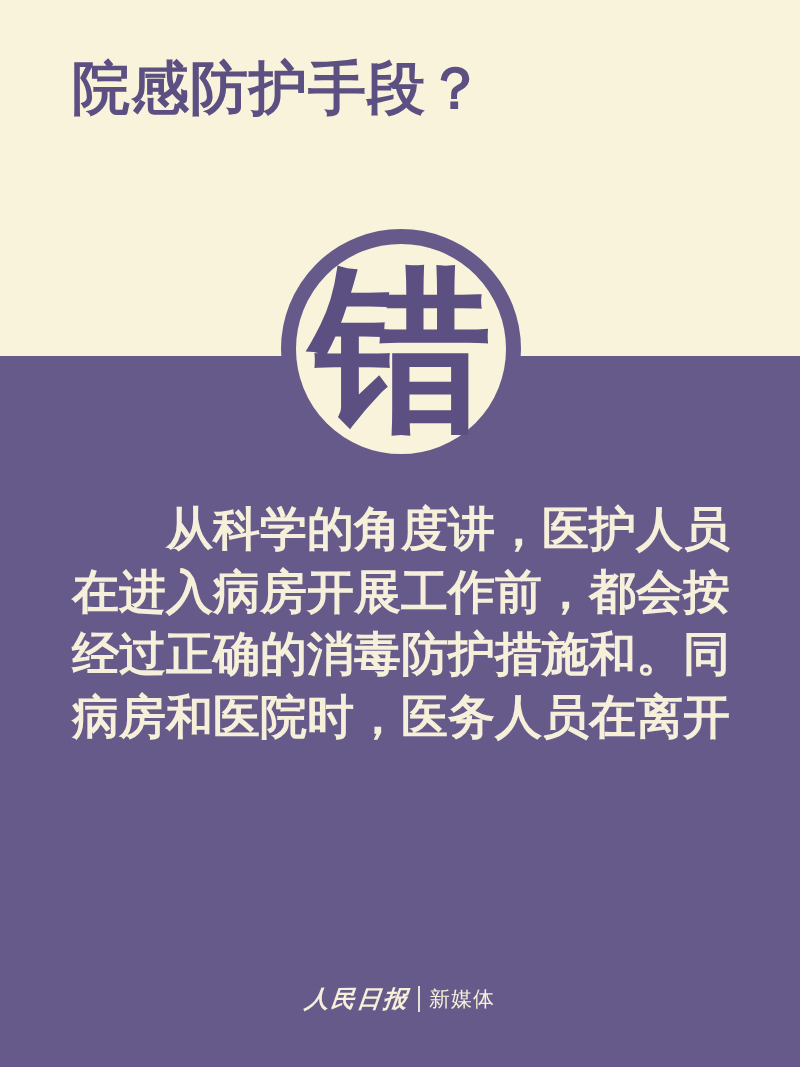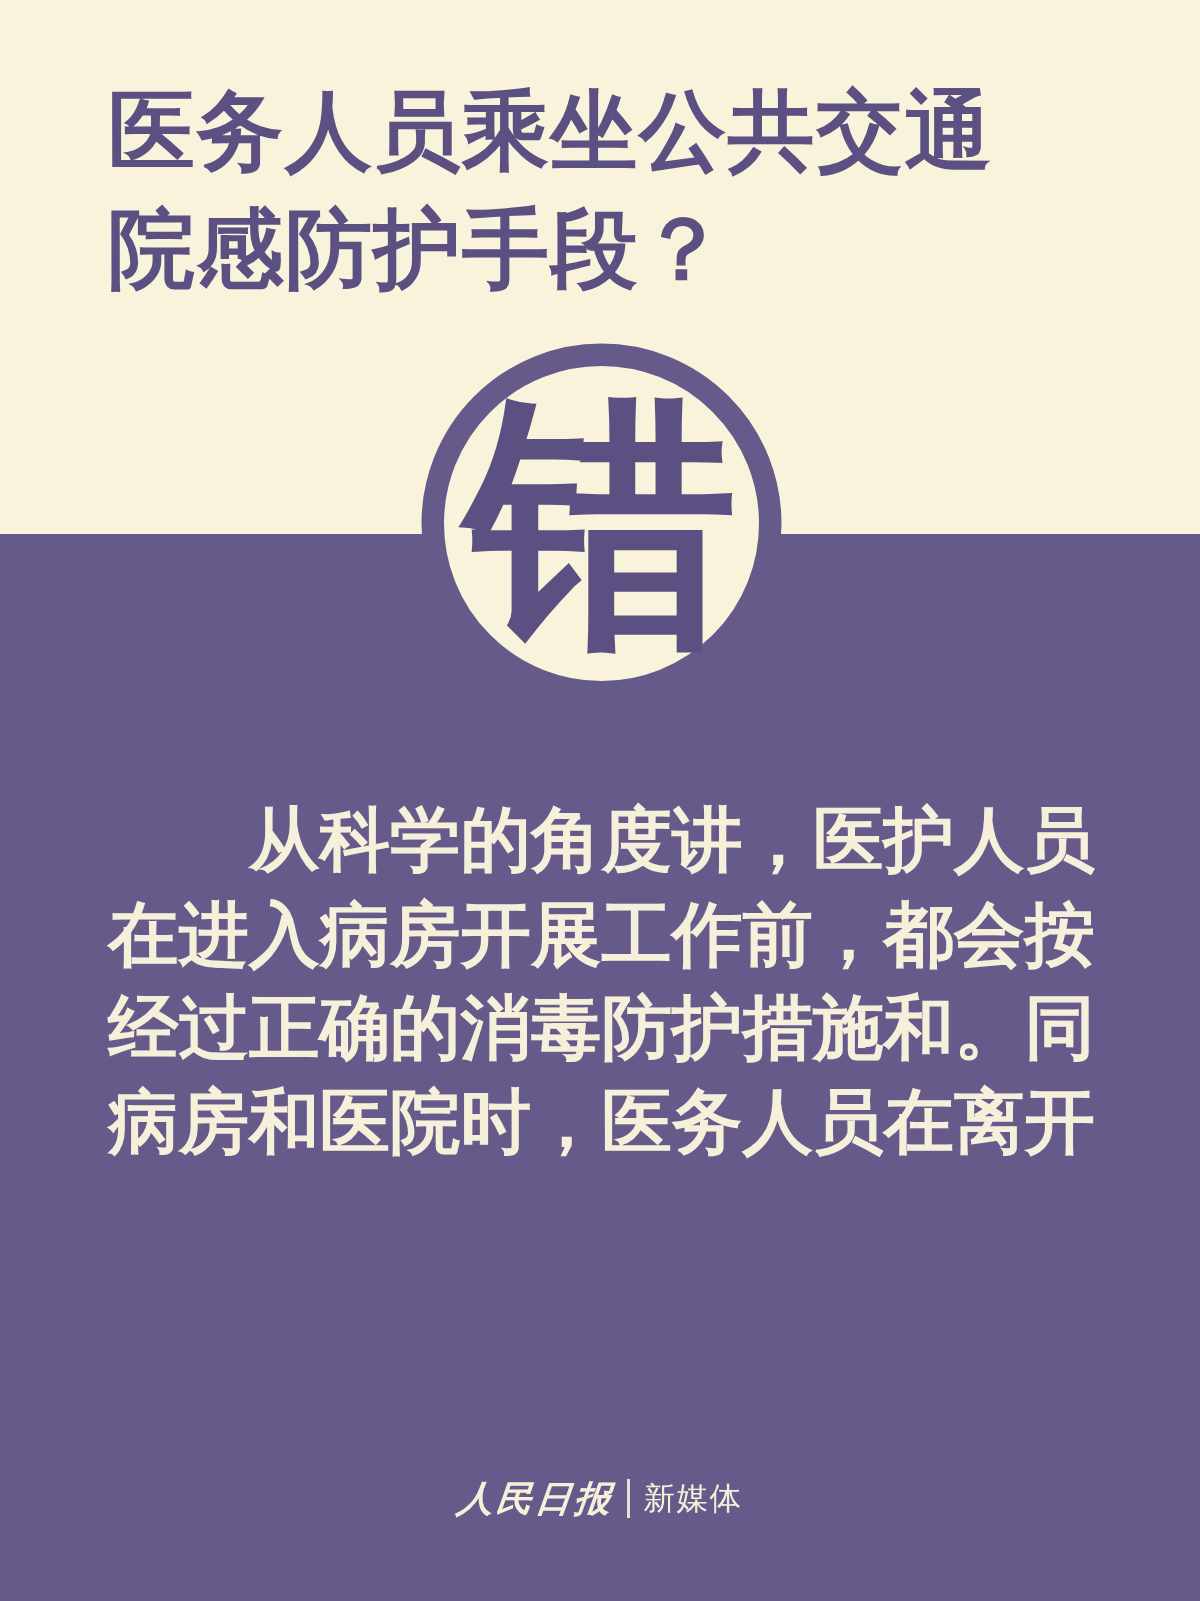--- a/index.html
+++ b/index.html
@@ -60,21 +60,20 @@
   }
   .body-text{
     position:absolute;
     left:72px; top:498px;
     width:664px;
     font-family:"Liberation Serif", serif;
     font-weight:700;
     font-size:47px;
     line-height:62.5px;
     color:var(--text-cream);
-    margin-top:32px;
   }
   .body-text .body-line{
     white-space:nowrap;
   }
   .body-text .body-line:first-child{
     text-indent:2em;
   }
   .footer-logo{
     position:absolute;
     left:0; right:0;
@@ -108,21 +107,20 @@
   }
 </style>
 </head>
 <body>
 
 <div class="poster">
 
   <div class="bottom-section"></div>
 
   <h1 class="title">
-    <div>医务人员乘坐公共交通</div>
     <div>院感防护手段？</div>
   </h1>
 
   <div class="verdict-circle">
     <span class="verdict-char">错</span>
   </div>
 
   <div class="body-text">
       <div class="body-line">从科学的角度讲，医护人员</div>
       <div class="body-line">在进入病房开展工作前，都会按</div>

